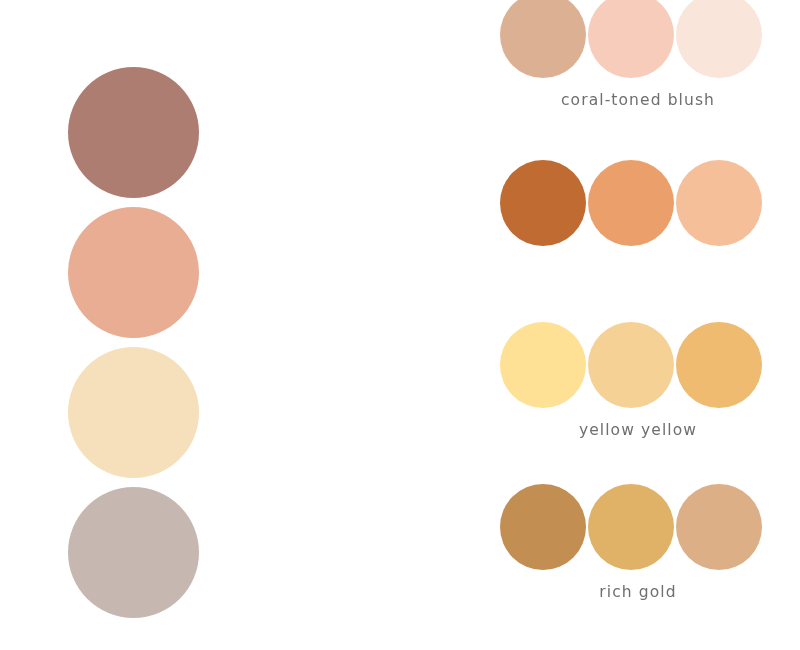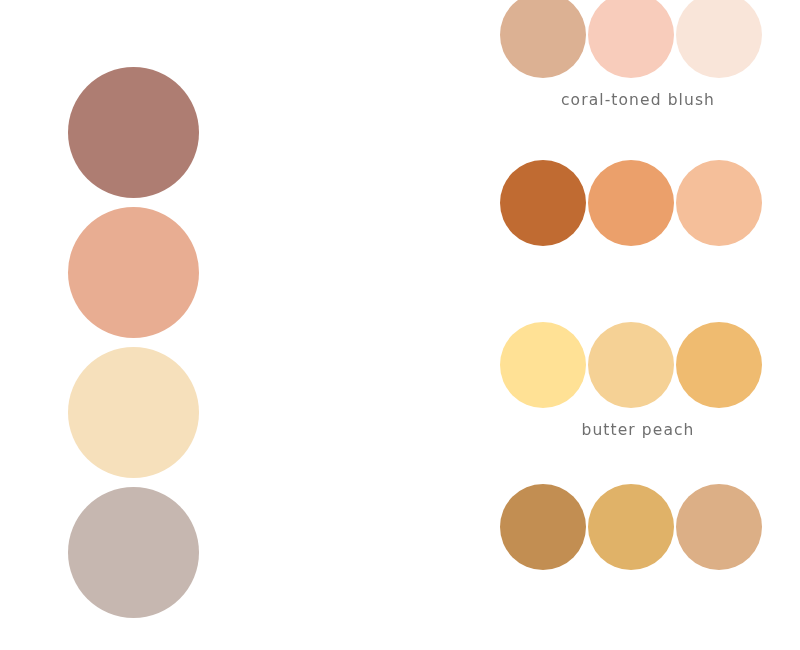--- a/index.html
+++ b/index.html
@@ -120,25 +120,26 @@
         <div class="group-swatch s2" style="background-color: rgb(245, 191, 154);"></div>
       </div>
     </div>
 
     <div class="palette-group g2">
       <div class="swatch-row">
         <div class="group-swatch s0" style="background-color: rgb(255, 225, 149);"></div>
         <div class="group-swatch s1" style="background-color: rgb(245, 209, 149);"></div>
         <div class="group-swatch s2" style="background-color: rgb(239, 187, 112);"></div>
       </div>
-      <div class="group-label" style="color: rgb(111, 111, 111);">butter peach</div>
+      <div class="group-label" style="color: rgb(111, 111, 111);">yellow yellow</div>
     </div>
 
     <div class="palette-group g3">
       <div class="swatch-row">
         <div class="group-swatch s0" style="background-color: rgb(194, 142, 82);"></div>
         <div class="group-swatch s1" style="background-color: rgb(224, 178, 104);"></div>
         <div class="group-swatch s2" style="background-color: rgb(220, 175, 134);"></div>
       </div>
+      <div class="group-label" style="color: rgb(111, 111, 111);">rich gold</div>
     </div>
 
   </div>
 </div>
 
 </body></html>

